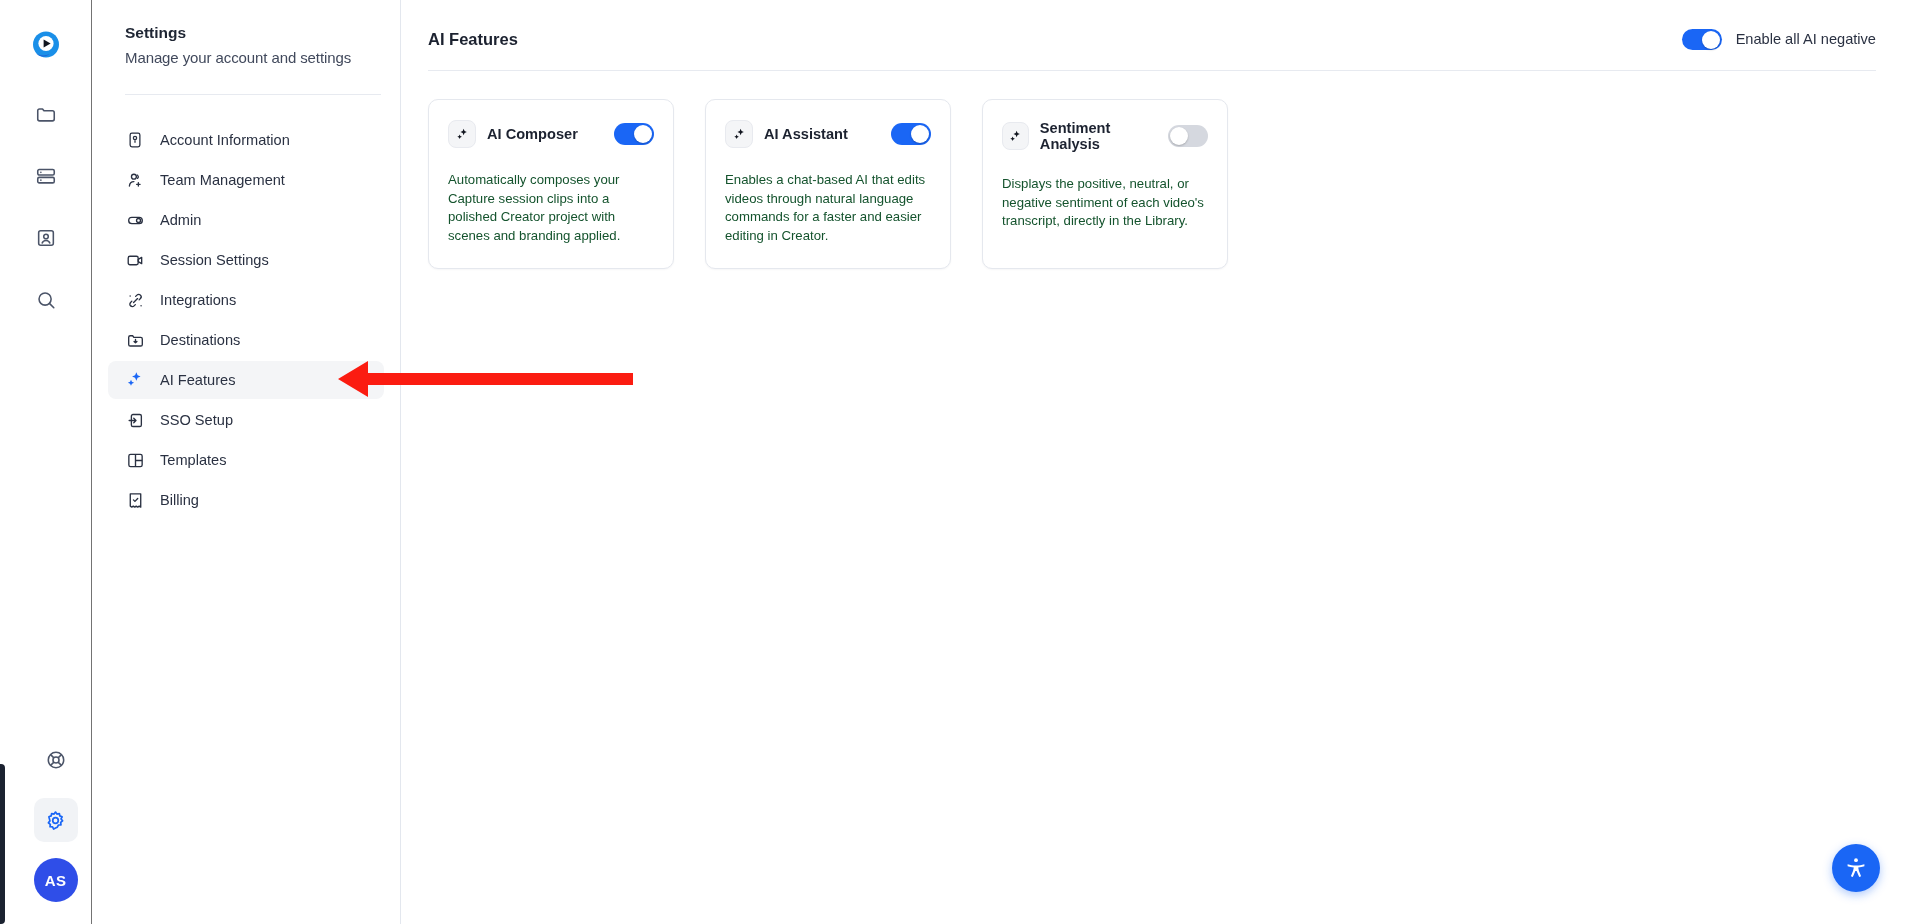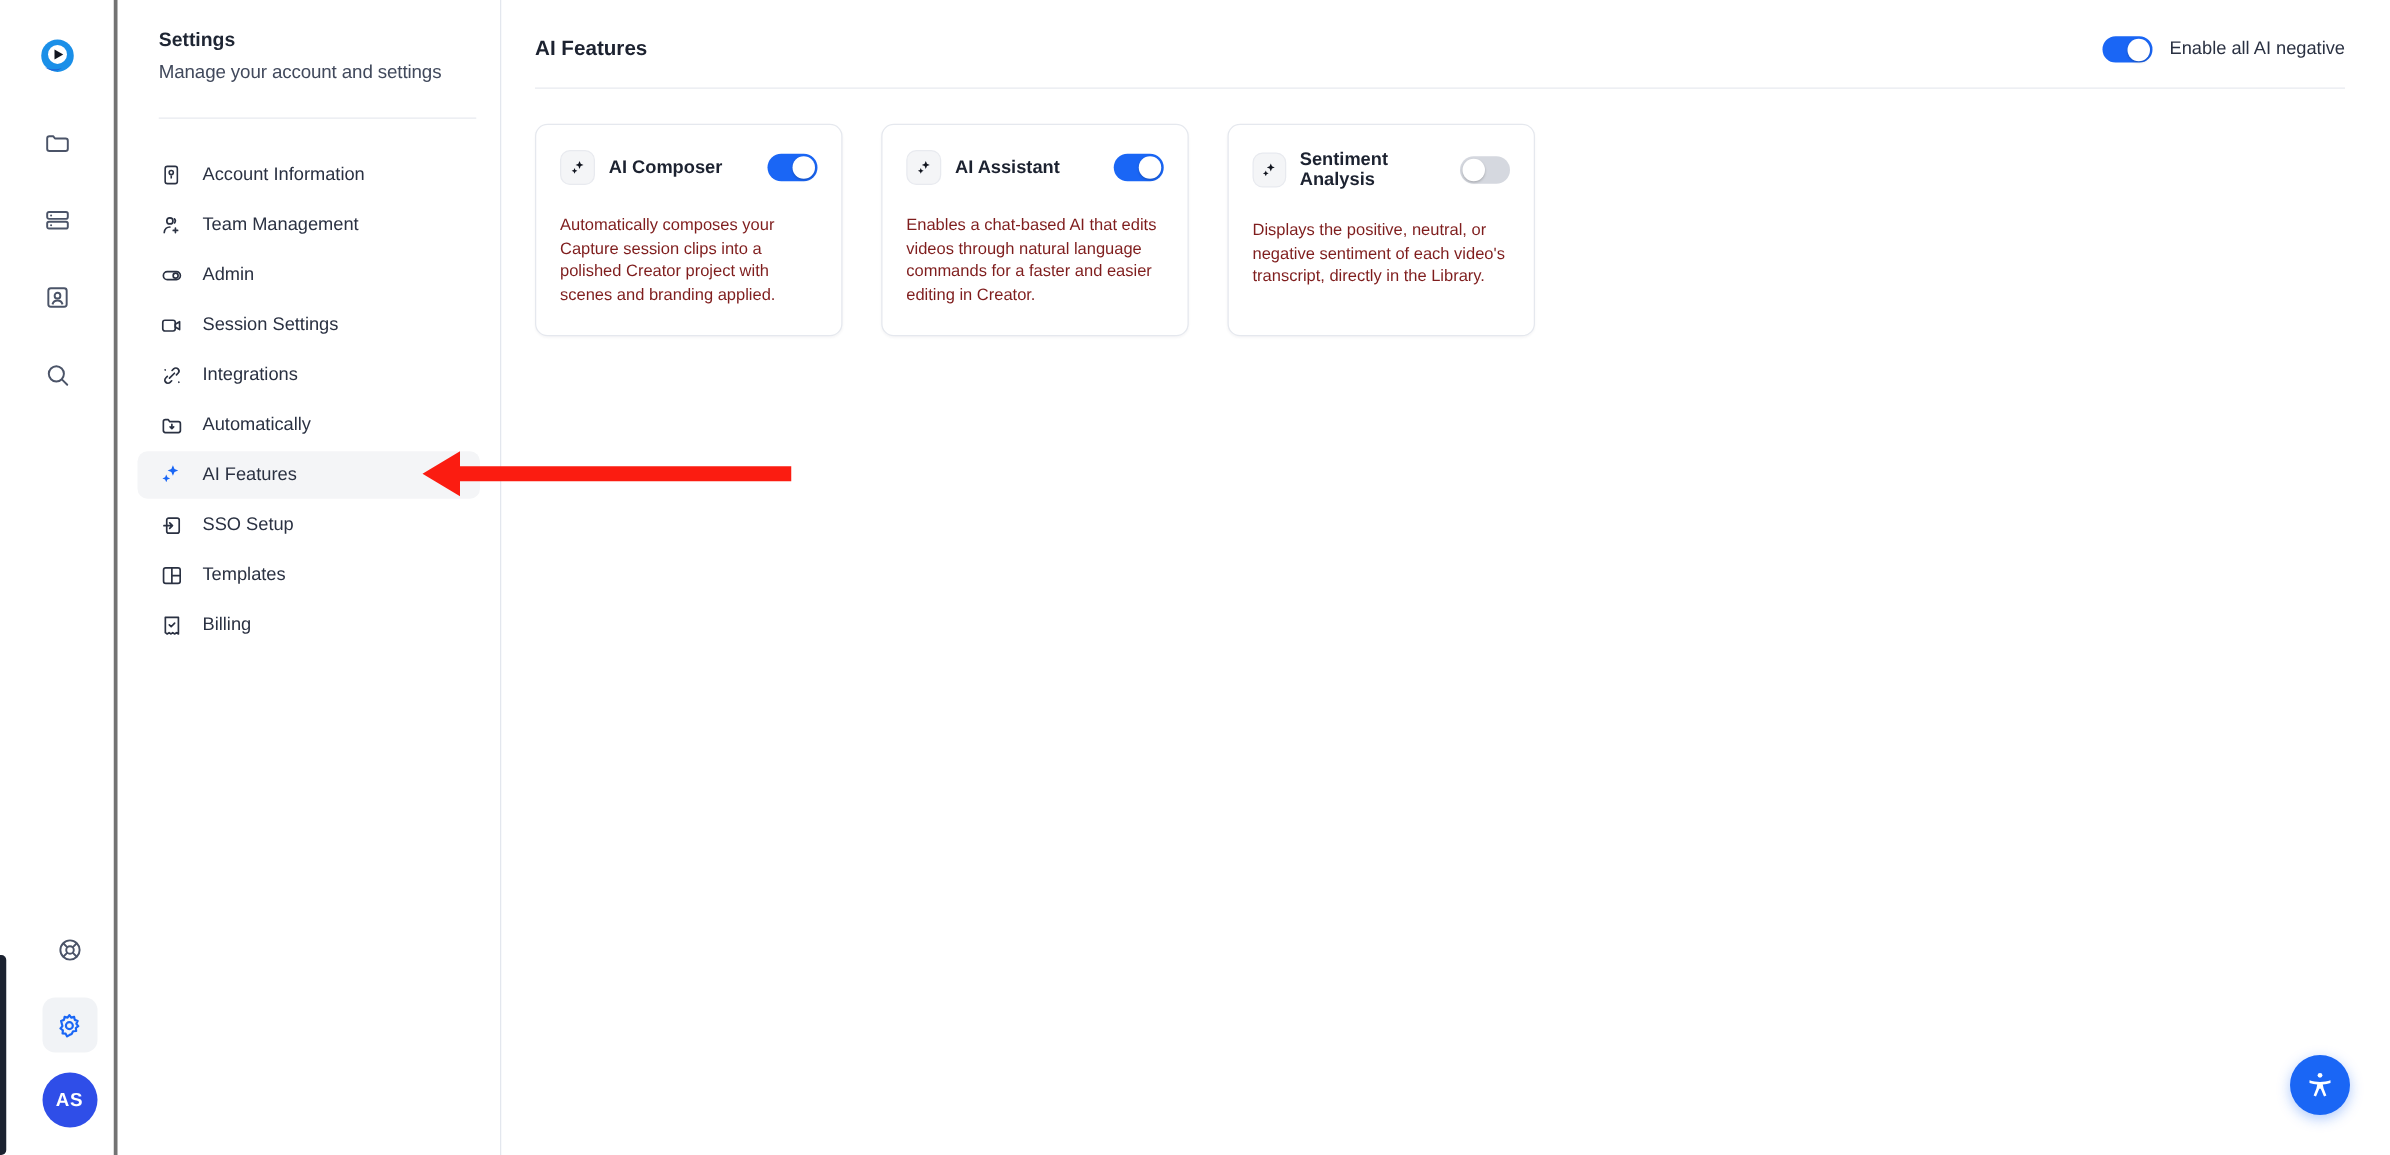--- a/index.html
+++ b/index.html
@@ -34,21 +34,21 @@
     background: #2f4ee8; color: #fff;
     display: flex; align-items: center; justify-content: center;
     font-size: 15px; font-weight: 700; letter-spacing: .4px; cursor: pointer;
   }
   .rail-edge { position: absolute; left: 0; bottom: 0; width: 5px; height: 160px;
                background: #1b2230; border-radius: 0 4px 4px 0; }
 
   
   .sidebar {
     width: 310px; flex: 0 0 310px; height: 924px;
-    border-left: 3px solid #737373;
+    border-left: 1px solid #737373;
     border-right: 1px solid #e3e7ee;
     background: #fff; padding: 24px 16px 0 16px;
     position: relative;
   }
   .sb-title { font-size: 15.5px; font-weight: 700; color: #1e2533; margin-left: 17px; }
   .sb-sub { font-size: 15px; color: #41495c; margin-top: 7px; margin-left: 17px; letter-spacing: -.1px; }
   .sb-divider { height: 1px; background: #e7eaf0; margin: 28px 3px 26px 17px; }
   .nav { display: flex; flex-direction: column; gap: 2px; }
   .nav-item {
     display: flex; align-items: center; gap: 15px;
@@ -75,21 +75,21 @@
     box-shadow: 0 1px 2px rgba(20,25,40,.04);
   }
   .card-head { display: flex; align-items: center; justify-content: space-between; }
   .card-head-left { display: flex; align-items: center; gap: 11px; }
   .badge {
     width: 28px; height: 28px; border-radius: 8px;
     background: #f4f5f7; border: 1px solid #e8eaef;
     display: flex; align-items: center; justify-content: center; color: #11151f;
   }
   .card-title { font-size: 14.6px; font-weight: 700; color: #1c2230; }
-  .card-desc { margin-top: 23px; font-size: 13.2px; line-height: 1.42; color: #7f1d1d; }
+  .card-desc { margin-top: 23px; font-size: 13.2px; line-height: 1.42; color: #14532d; }
 
   
   .toggle { width: 40px; height: 22px; border-radius: 11px; position: relative; cursor: pointer; flex: 0 0 40px; }
   .toggle.on  { background: #1a66f5; }
   .toggle.off { background: #d5d8df; }
   .toggle .knob {
     position: absolute; top: 2px; width: 18px; height: 18px; border-radius: 50%;
     background: #fff; box-shadow: 0 1px 2px rgba(0,0,0,.22);
   }
   .toggle.on .knob  { right: 2px; }
@@ -236,21 +236,21 @@
         <span>Integrations</span>
       </div>
 
       <div class="nav-item">
         <span class="ic">
           <svg width="19" height="19" viewBox="0 0 24 24" fill="none" stroke="currentColor" stroke-width="1.7" stroke-linejoin="round" stroke-linecap="round">
             <path d="M3.4 8a2 2 0 0 1 2-2h3l1.5 2h8.7a2 2 0 0 1 2 2v7a2 2 0 0 1-2 2H5.4a2 2 0 0 1-2-2z"></path>
             <path d="M12 10.6v4.2M10.2 13.2L12 15l1.8-1.8"></path>
           </svg>
           </span>
-        <span>Automatically</span>
+        <span>Destinations</span>
       </div>
 
       <div class="nav-item active">
         <span class="ic">
           <svg width="20" height="20" viewBox="0 0 24 24" fill="currentColor">
             <path d="M13.6 2.6l1.5 3.6 3.6 1.5-3.6 1.5-1.5 3.6-1.5-3.6L8.5 7.7l3.6-1.5z"></path>
             <path d="M7.2 11.6l1.1 2.6 2.6 1.1-2.6 1.1-1.1 2.6-1.1-2.6L3.5 15.3l2.6-1.1z"></path>
           </svg>
           </span>
         <span>AI Features</span>

